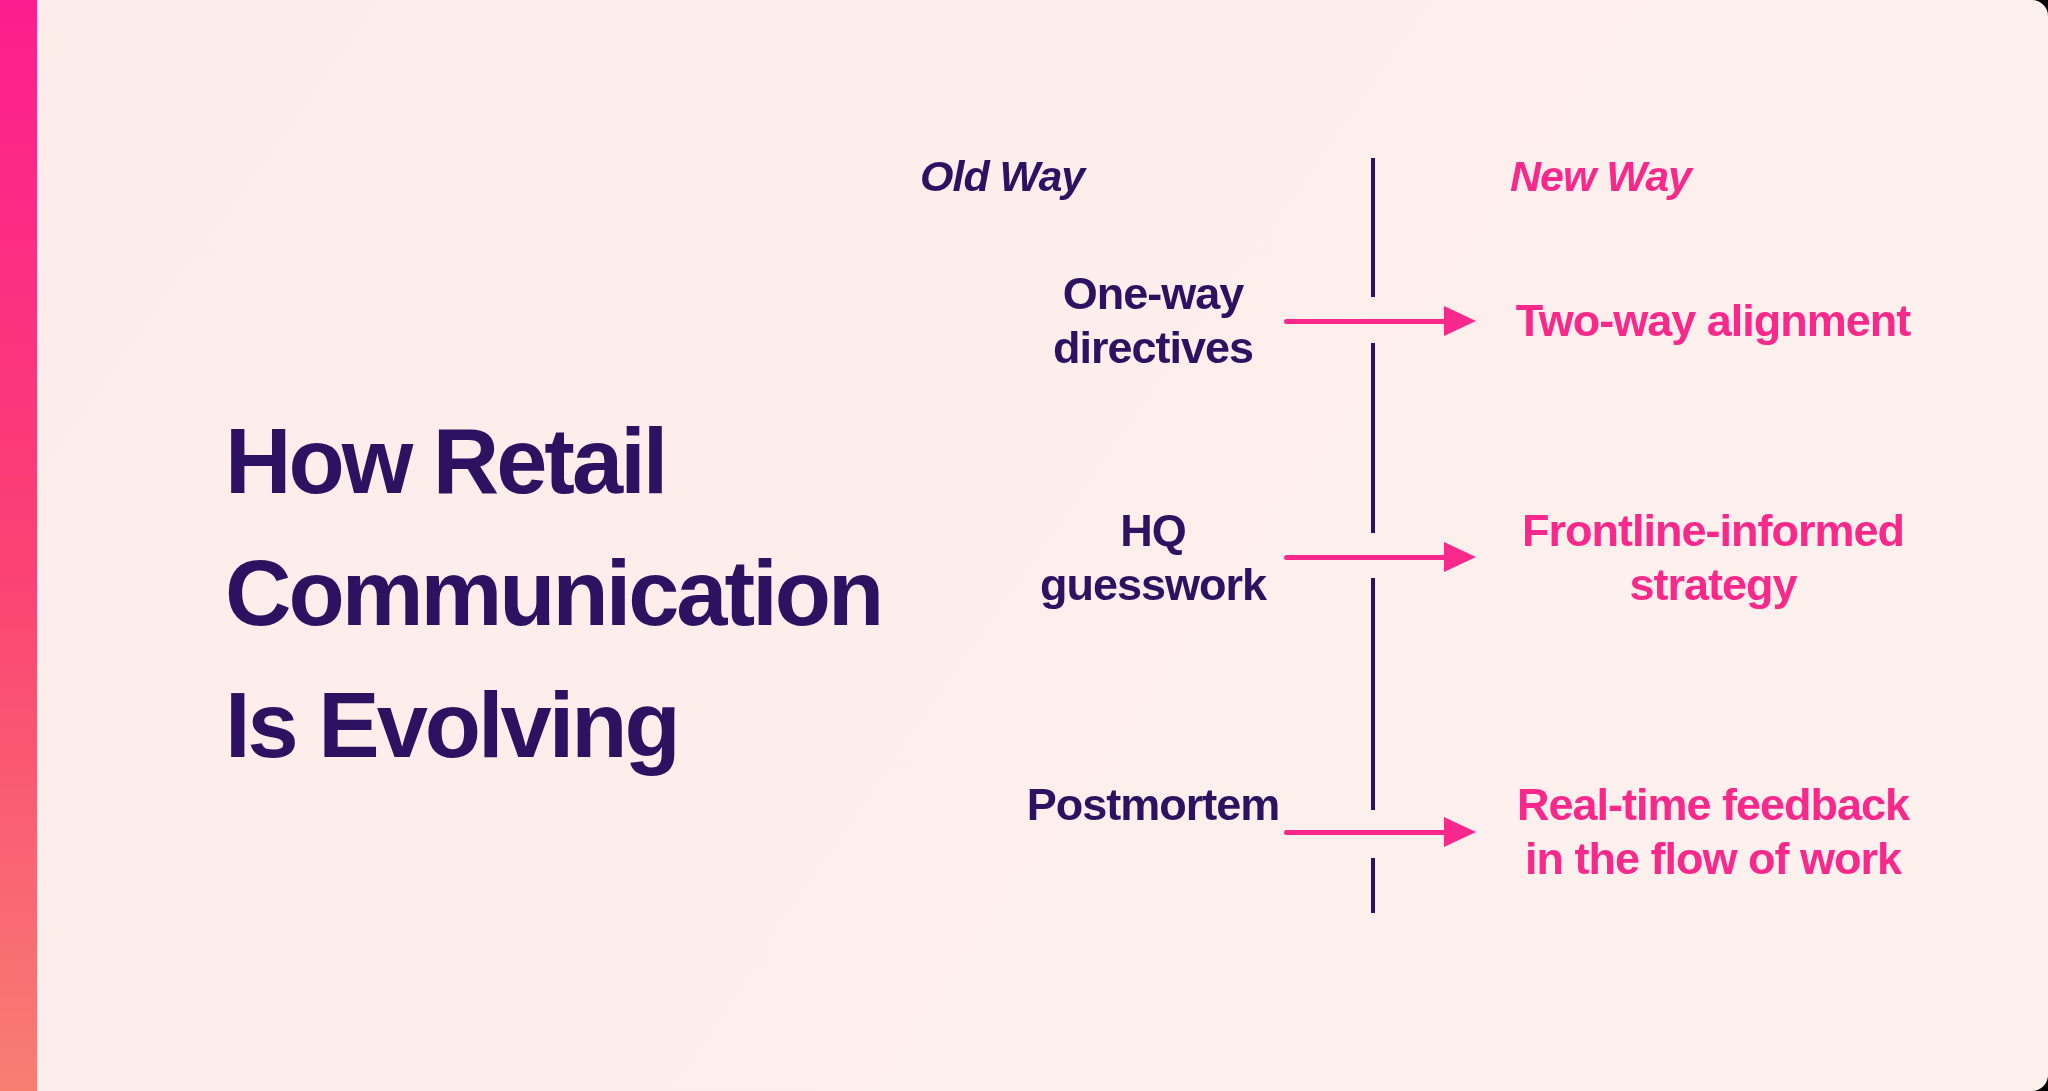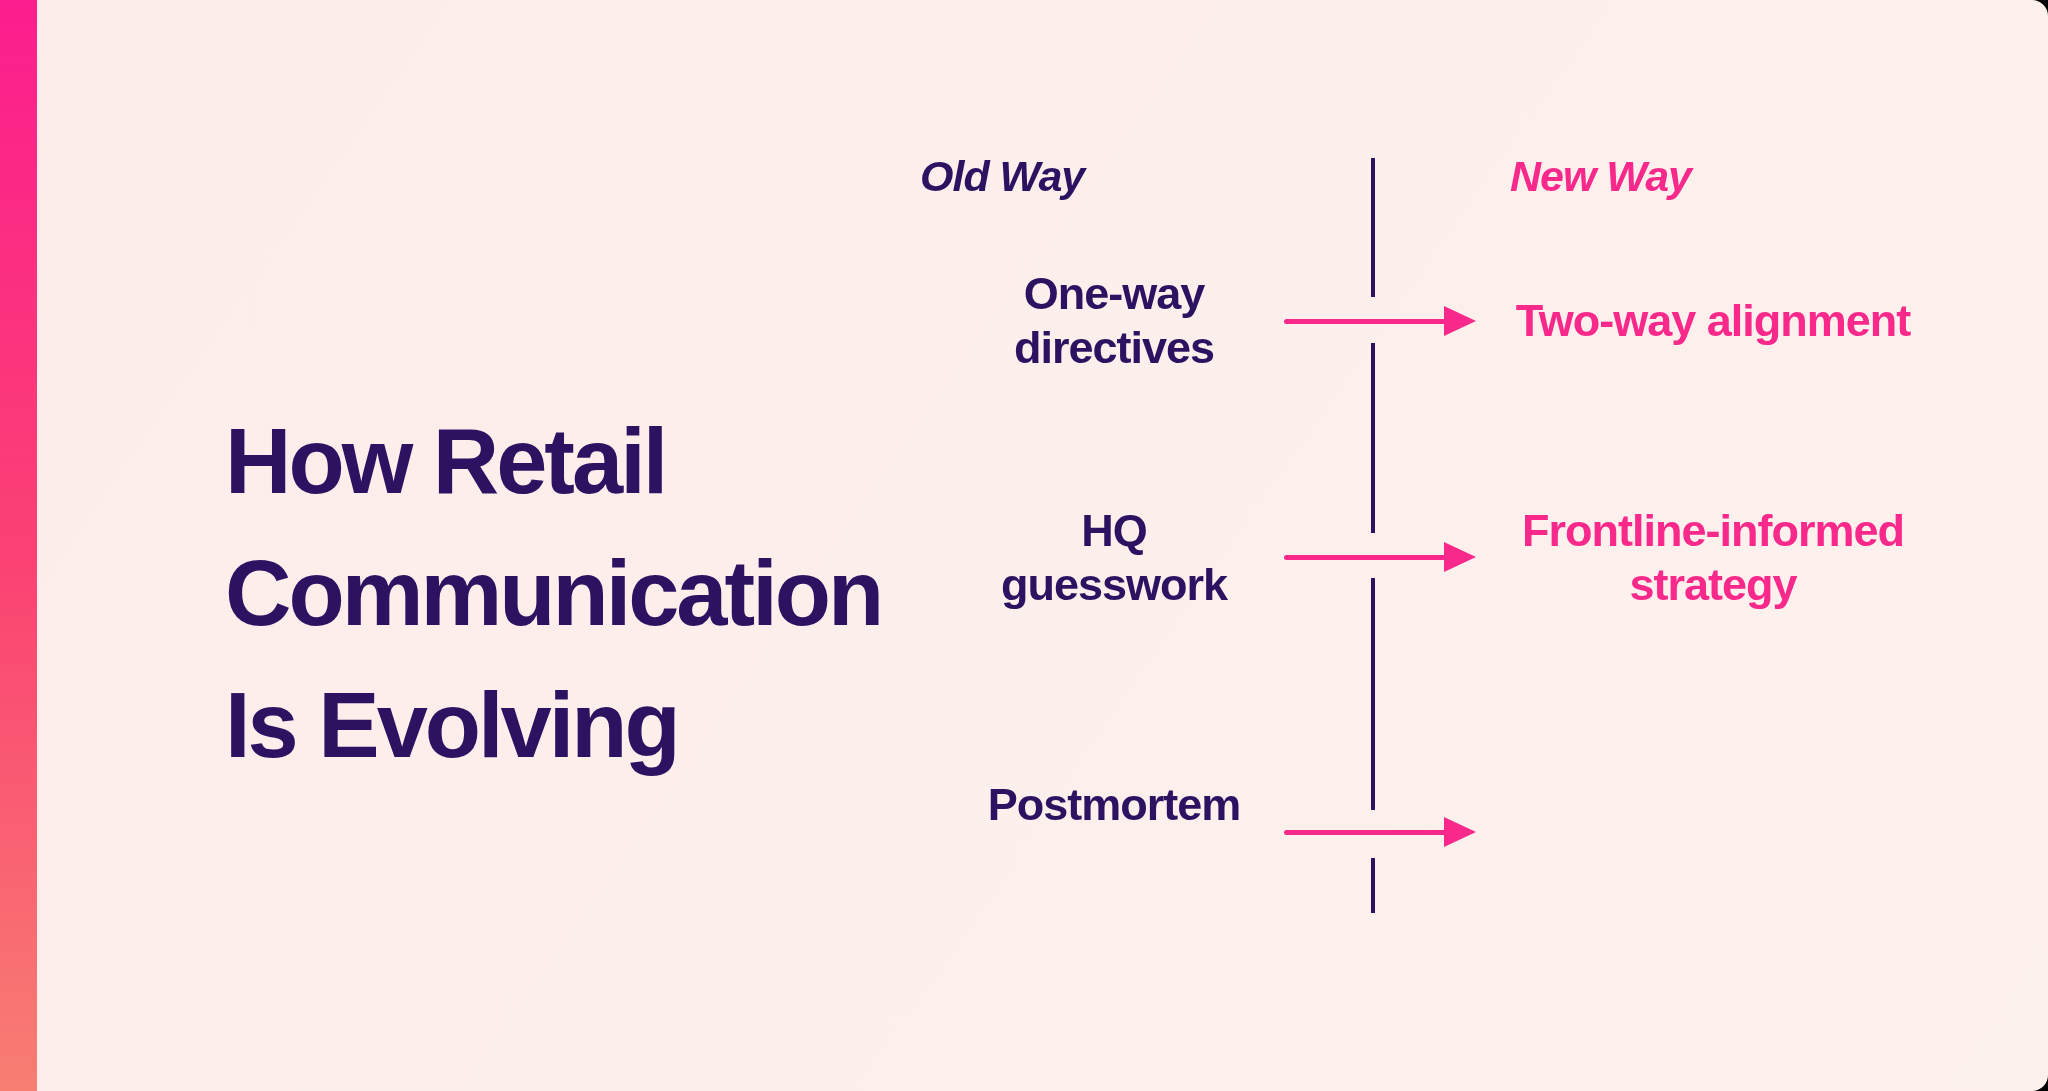--- a/index.html
+++ b/index.html
@@ -53,21 +53,21 @@
   }
   .label {
     position: absolute;
     font-size: 45px;
     line-height: 54px;
     font-weight: bold;
     letter-spacing: -1px;
     text-align: center;
   }
   .label span { display: block; }
-  .old-label { left: 894px;  width: 440px; color: #2C1261; text-align: center; }
+  .old-label { left: 933px;  width: 440px; color: #2C1261; text-align: center; }
   .new-label { left: 1478px; width: 470px; color: #F8298B; }
   .arrow {
     position: absolute;
     left: 1284px;
     width: 192px;
     height: 30px;
   }
   .arrow-line {
     position: absolute;
     left: 0; right: 24px; top: 13px;
@@ -130,14 +130,18 @@
     <span>strategy</span>
   </div>
 
   <div class="label old-label" style="top:778px">
     <span>Postmortem</span>
   </div>
   <div class="arrow" style="top:817px">
     <div class="arrow-line"></div>
     <div class="arrow-head"></div>
   </div>
+  <div class="label new-label" style="top:778px">
+    <span>Real-time feedback</span>
+    <span>in the flow of work</span>
+  </div>
 
 </div>
 
 </body></html>

